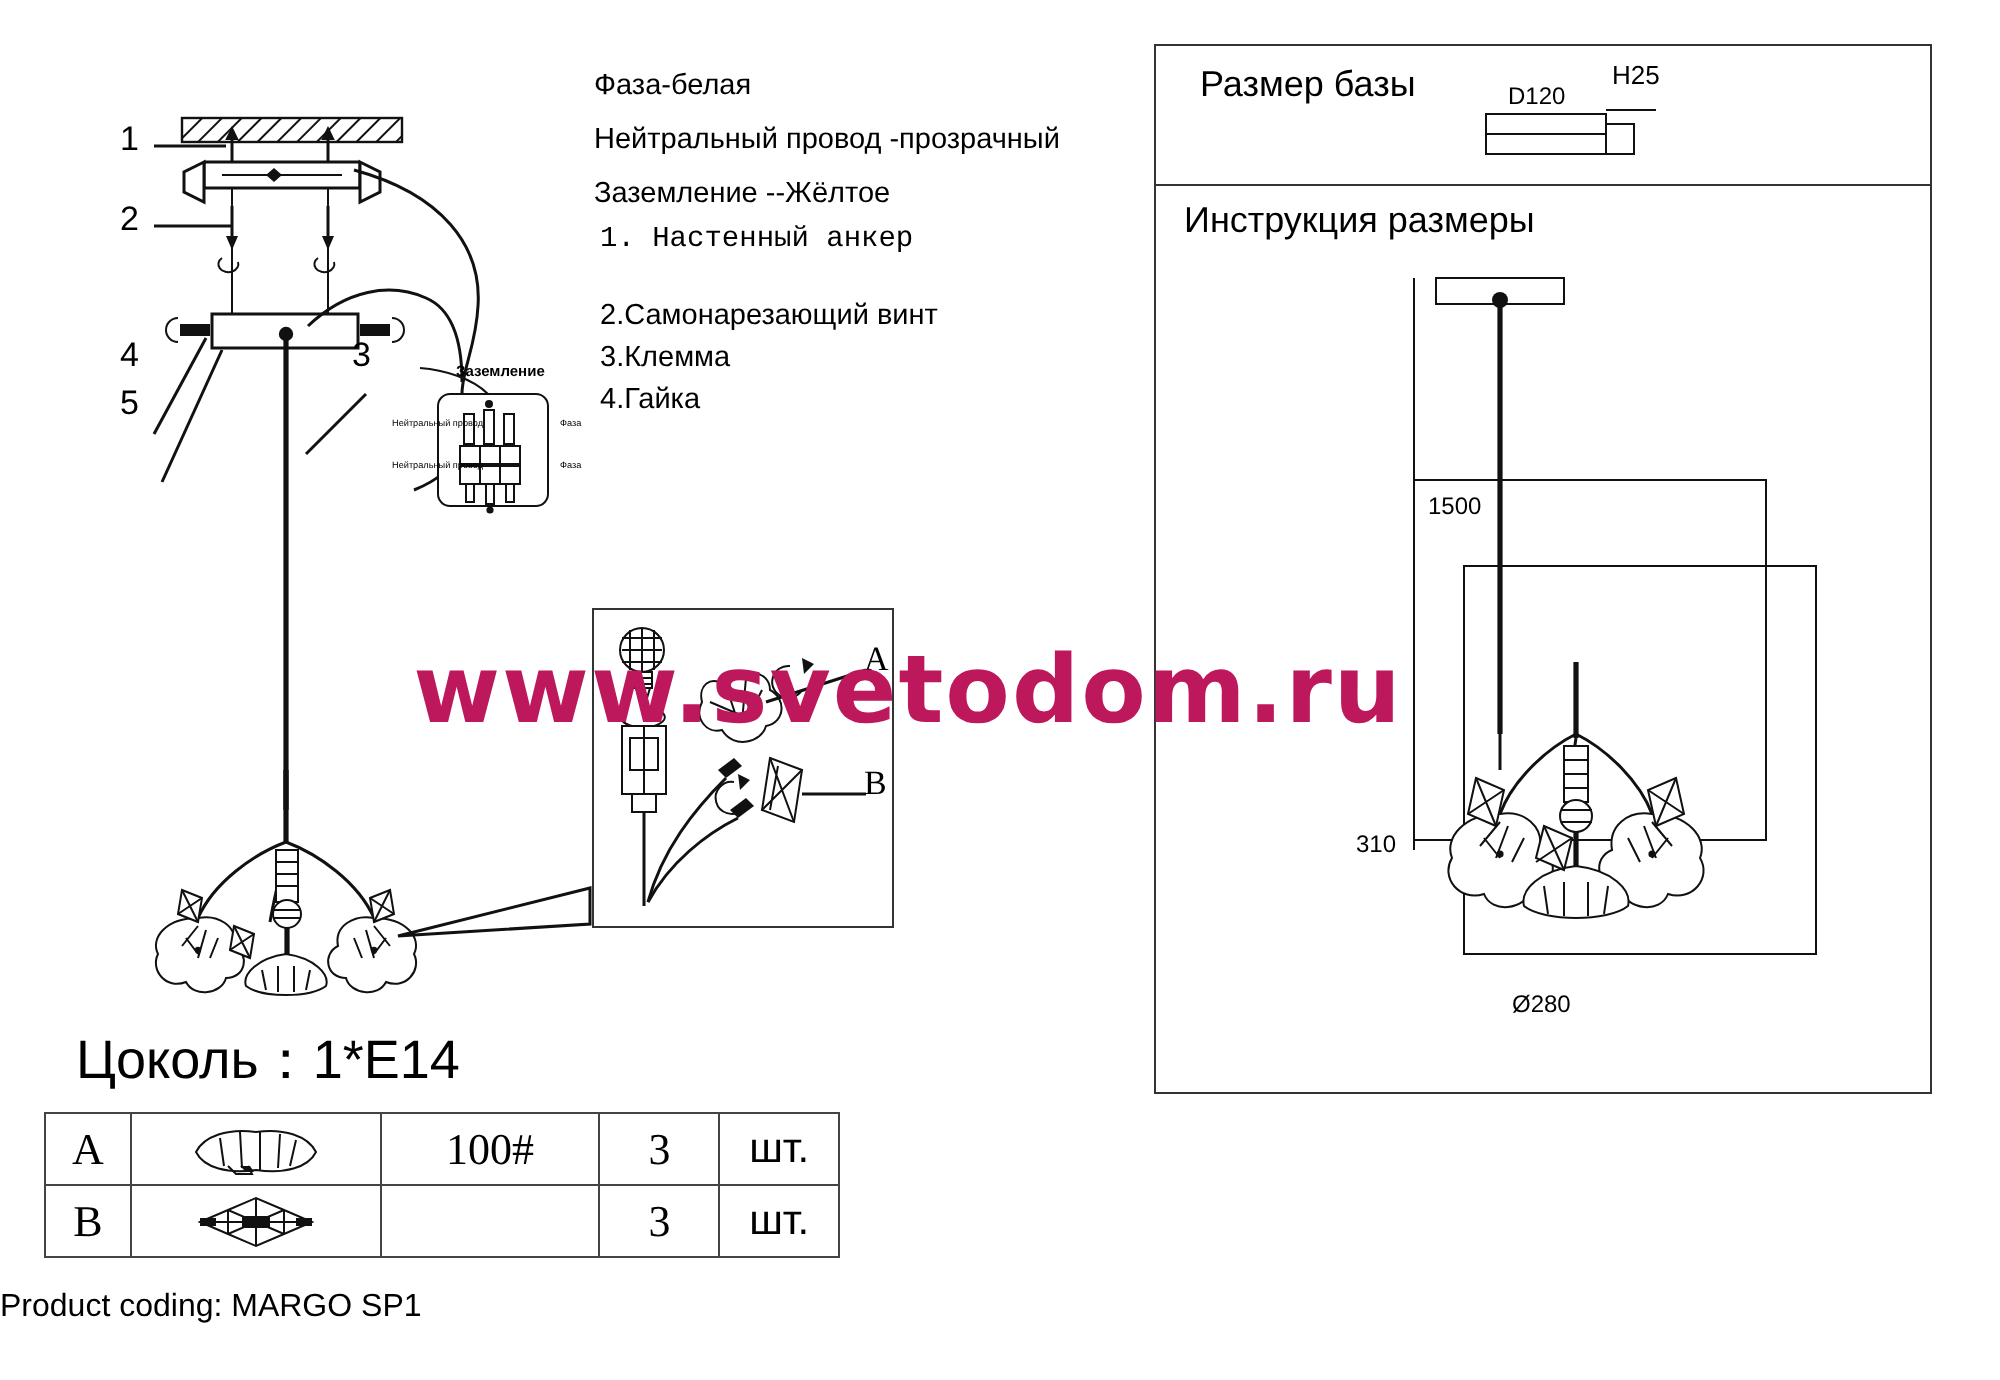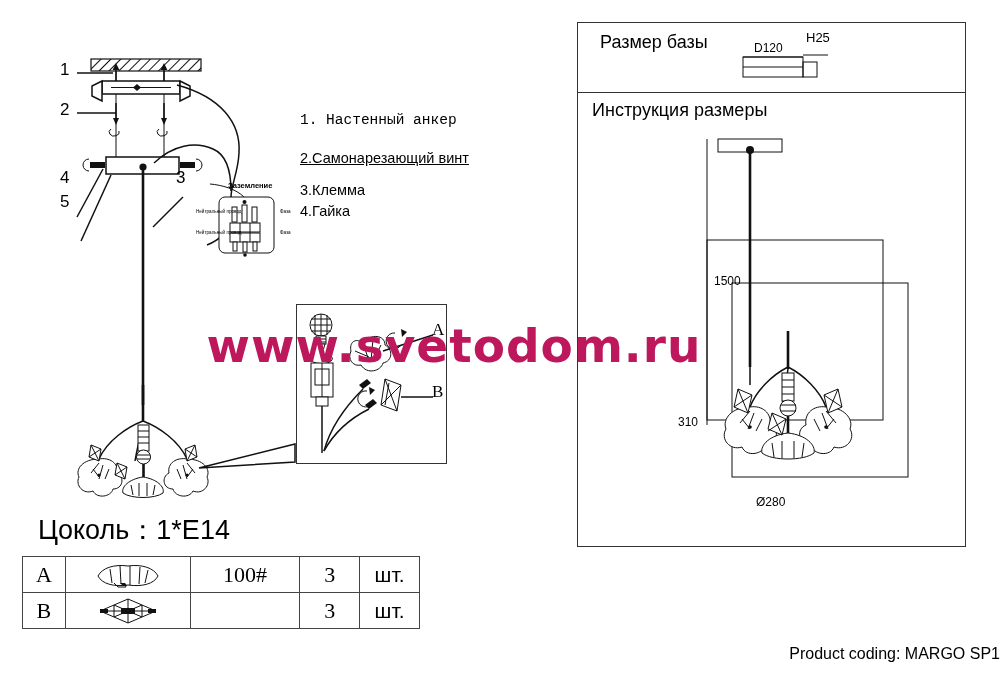--- a/index.html
+++ b/index.html
@@ -33,21 +33,21 @@
   }
   .dim-label { font-size:12px; white-space:nowrap; }
   .dim-label-sm { font-size:13px; white-space:nowrap; }
   .callout-letter { font-size:17px; font-family:"Liberation Serif", serif; }
   .socket-title {
     left:22px; top:512px;
     font-size:27px; white-space:nowrap;margin-left:16px;
   }
   .product-coding {
     left:0; top:645px; width:1000px;
-    text-align:right; font-size:16px;
+    text-align:left; font-size:16px;
   }
 
   
   .panel-border { border:1.4px solid #333; }
 
   
   .parts-table {
     left:22px; top:556px; width:398px;
     border-collapse:collapse;
   }
@@ -208,23 +208,28 @@
 
       <path class="ln thin" d="M52 14 C 44 6, 30 2, 18 1"></path>
     </svg>
   </div>
   <div class="abs" style="left:228px; top:181px; font-size:7.5px; font-weight:bold;">Заземление</div>
   <div class="abs" style="left:196px; top:209px; font-size:4.6px;">Нейтральный провод</div>
   <div class="abs" style="left:196px; top:230px; font-size:4.6px;">Нейтральный провод</div>
   <div class="abs" style="left:280px; top:209px; font-size:4.6px;">Фаза</div>
   <div class="abs" style="left:280px; top:230px; font-size:4.6px;">Фаза</div>
 
+  <div class="abs" style="left:297px; top:35px;">
+    <div class="wire-note" style="margin-bottom:11px;">Фаза-белая</div>
+    <div class="wire-note" style="margin-bottom:11px;">Нейтральный провод -прозрачный</div>
+    <div class="wire-note" style="margin-bottom:0;">Заземление --Жёлтое</div>
+  </div>
   <div class="abs" style="left:300px; top:112px;">
     <div class="parts-note" style="margin-bottom:22px;font-family:Liberation Mono, monospace;">1. Настенный анкер</div>
-    <div class="parts-note" style="margin-bottom:16px;text-decoration:underline;">2.Самонарезающий винт</div>
+    <div class="parts-note" style="margin-bottom:5px;">2.Самонарезающий винт</div>
     <div class="parts-note" style="margin-bottom:5px;">3.Клемма</div>
     <div class="parts-note">4.Гайка</div>
   </div>
 
   <div class="abs" style="left:55px; top:385px; width:190px; height:125px;">
     <svg width="190" height="125" viewBox="0 0 190 125">
 
       <line class="ln thick" x1="88" y1="0" x2="88" y2="36"></line>
 
       <path class="ln med" d="M88 36 C 72 42, 52 56, 44 74"></path>
@@ -389,21 +394,21 @@
         <path class="ln thin fillwht" d="M78 254 l14 6 l-4 18 l-14 -6 z"></path>
         <path class="ln thin" d="M78 254 l10 24 M92 260 l-18 12"></path>
         <path class="ln thin fillwht" d="M178 254 l-14 6 l4 18 l14 -6 z"></path>
         <path class="ln thin" d="M178 254 l-10 24 M164 260 l18 12"></path>
         <path class="ln thin fillwht" d="M112 278 l14 6 l-4 16 l-14 -6 z"></path>
         <path class="ln thin" d="M112 278 l10 22 M126 284 l-18 12"></path>
       </g>
     </svg>
   </div>
 
-  <div class="abs dim-label" style="left:714px; top:246px;margin-top:28px;">1500</div>
+  <div class="abs dim-label" style="left:714px; top:246px;">1500</div>
   <div class="abs dim-label" style="left:678px; top:415px;">310</div>
   <div class="abs dim-label" style="left:756px; top:495px;">Ø280</div>
 
   <div class="abs socket-title">Цоколь：1*E14</div>
 
   <table class="abs parts-table">
     <tbody>
         <tr>
       <td class="col-letter">A</td>
       <td class="col-icon">

